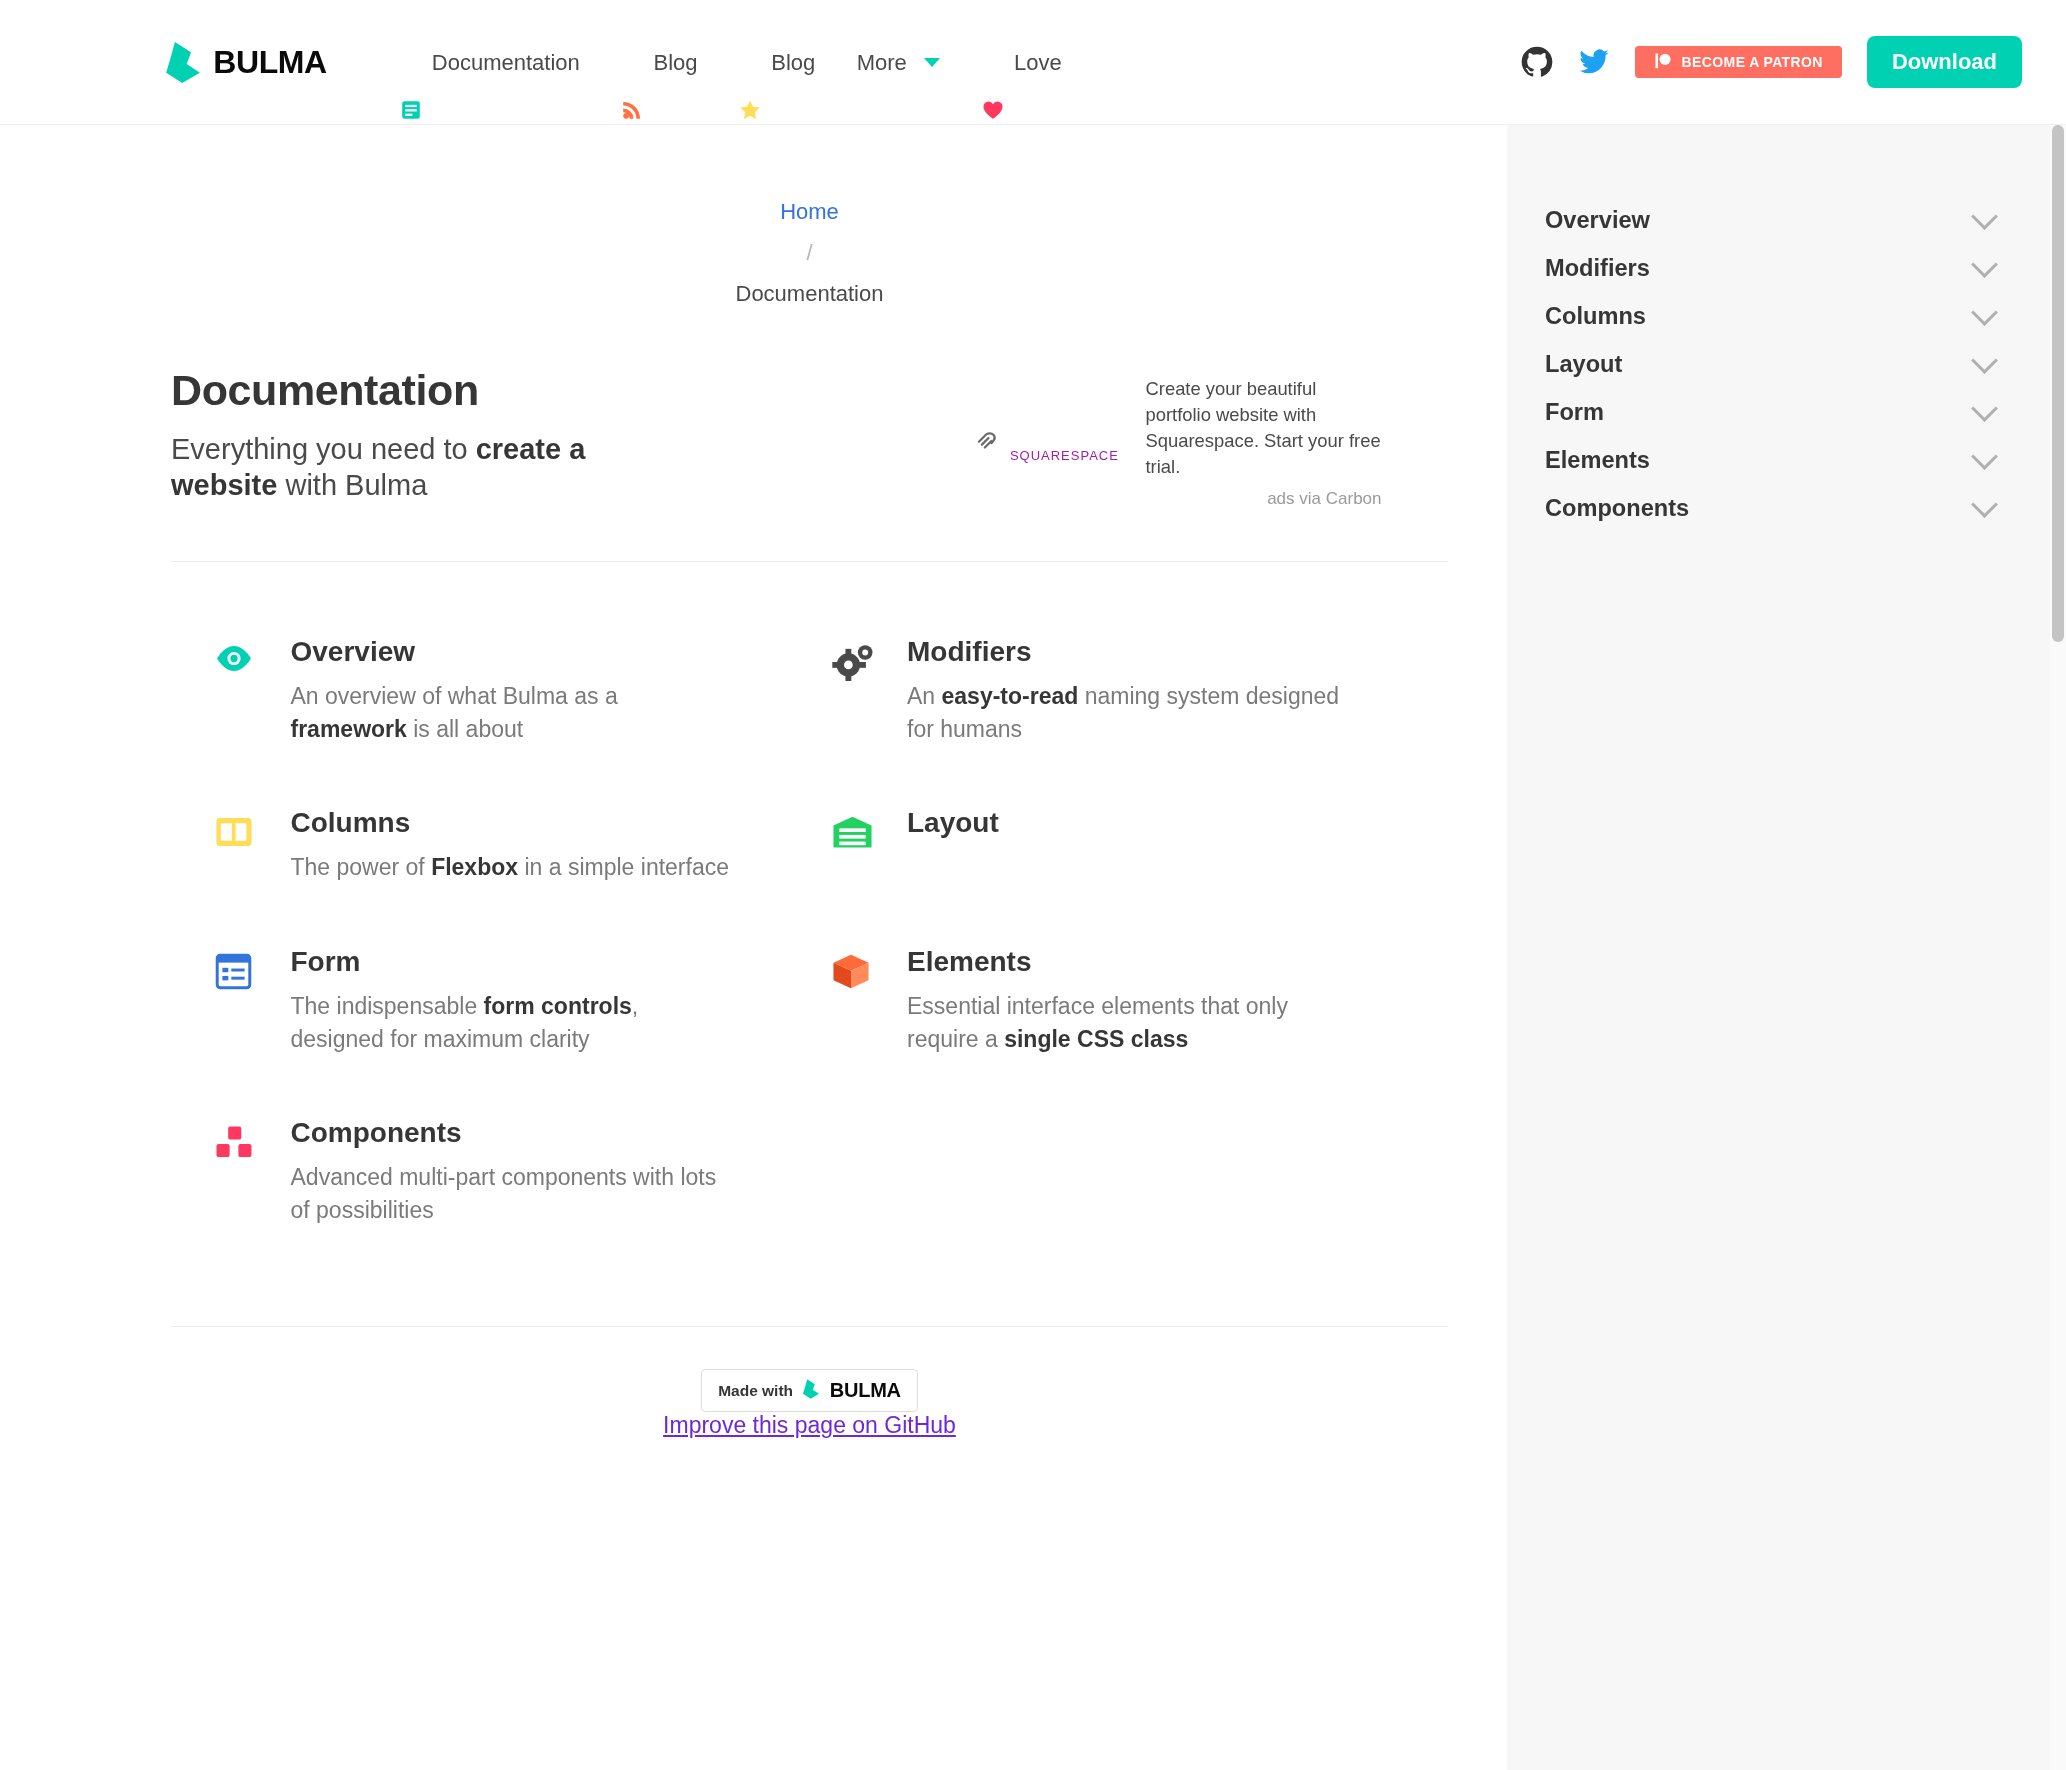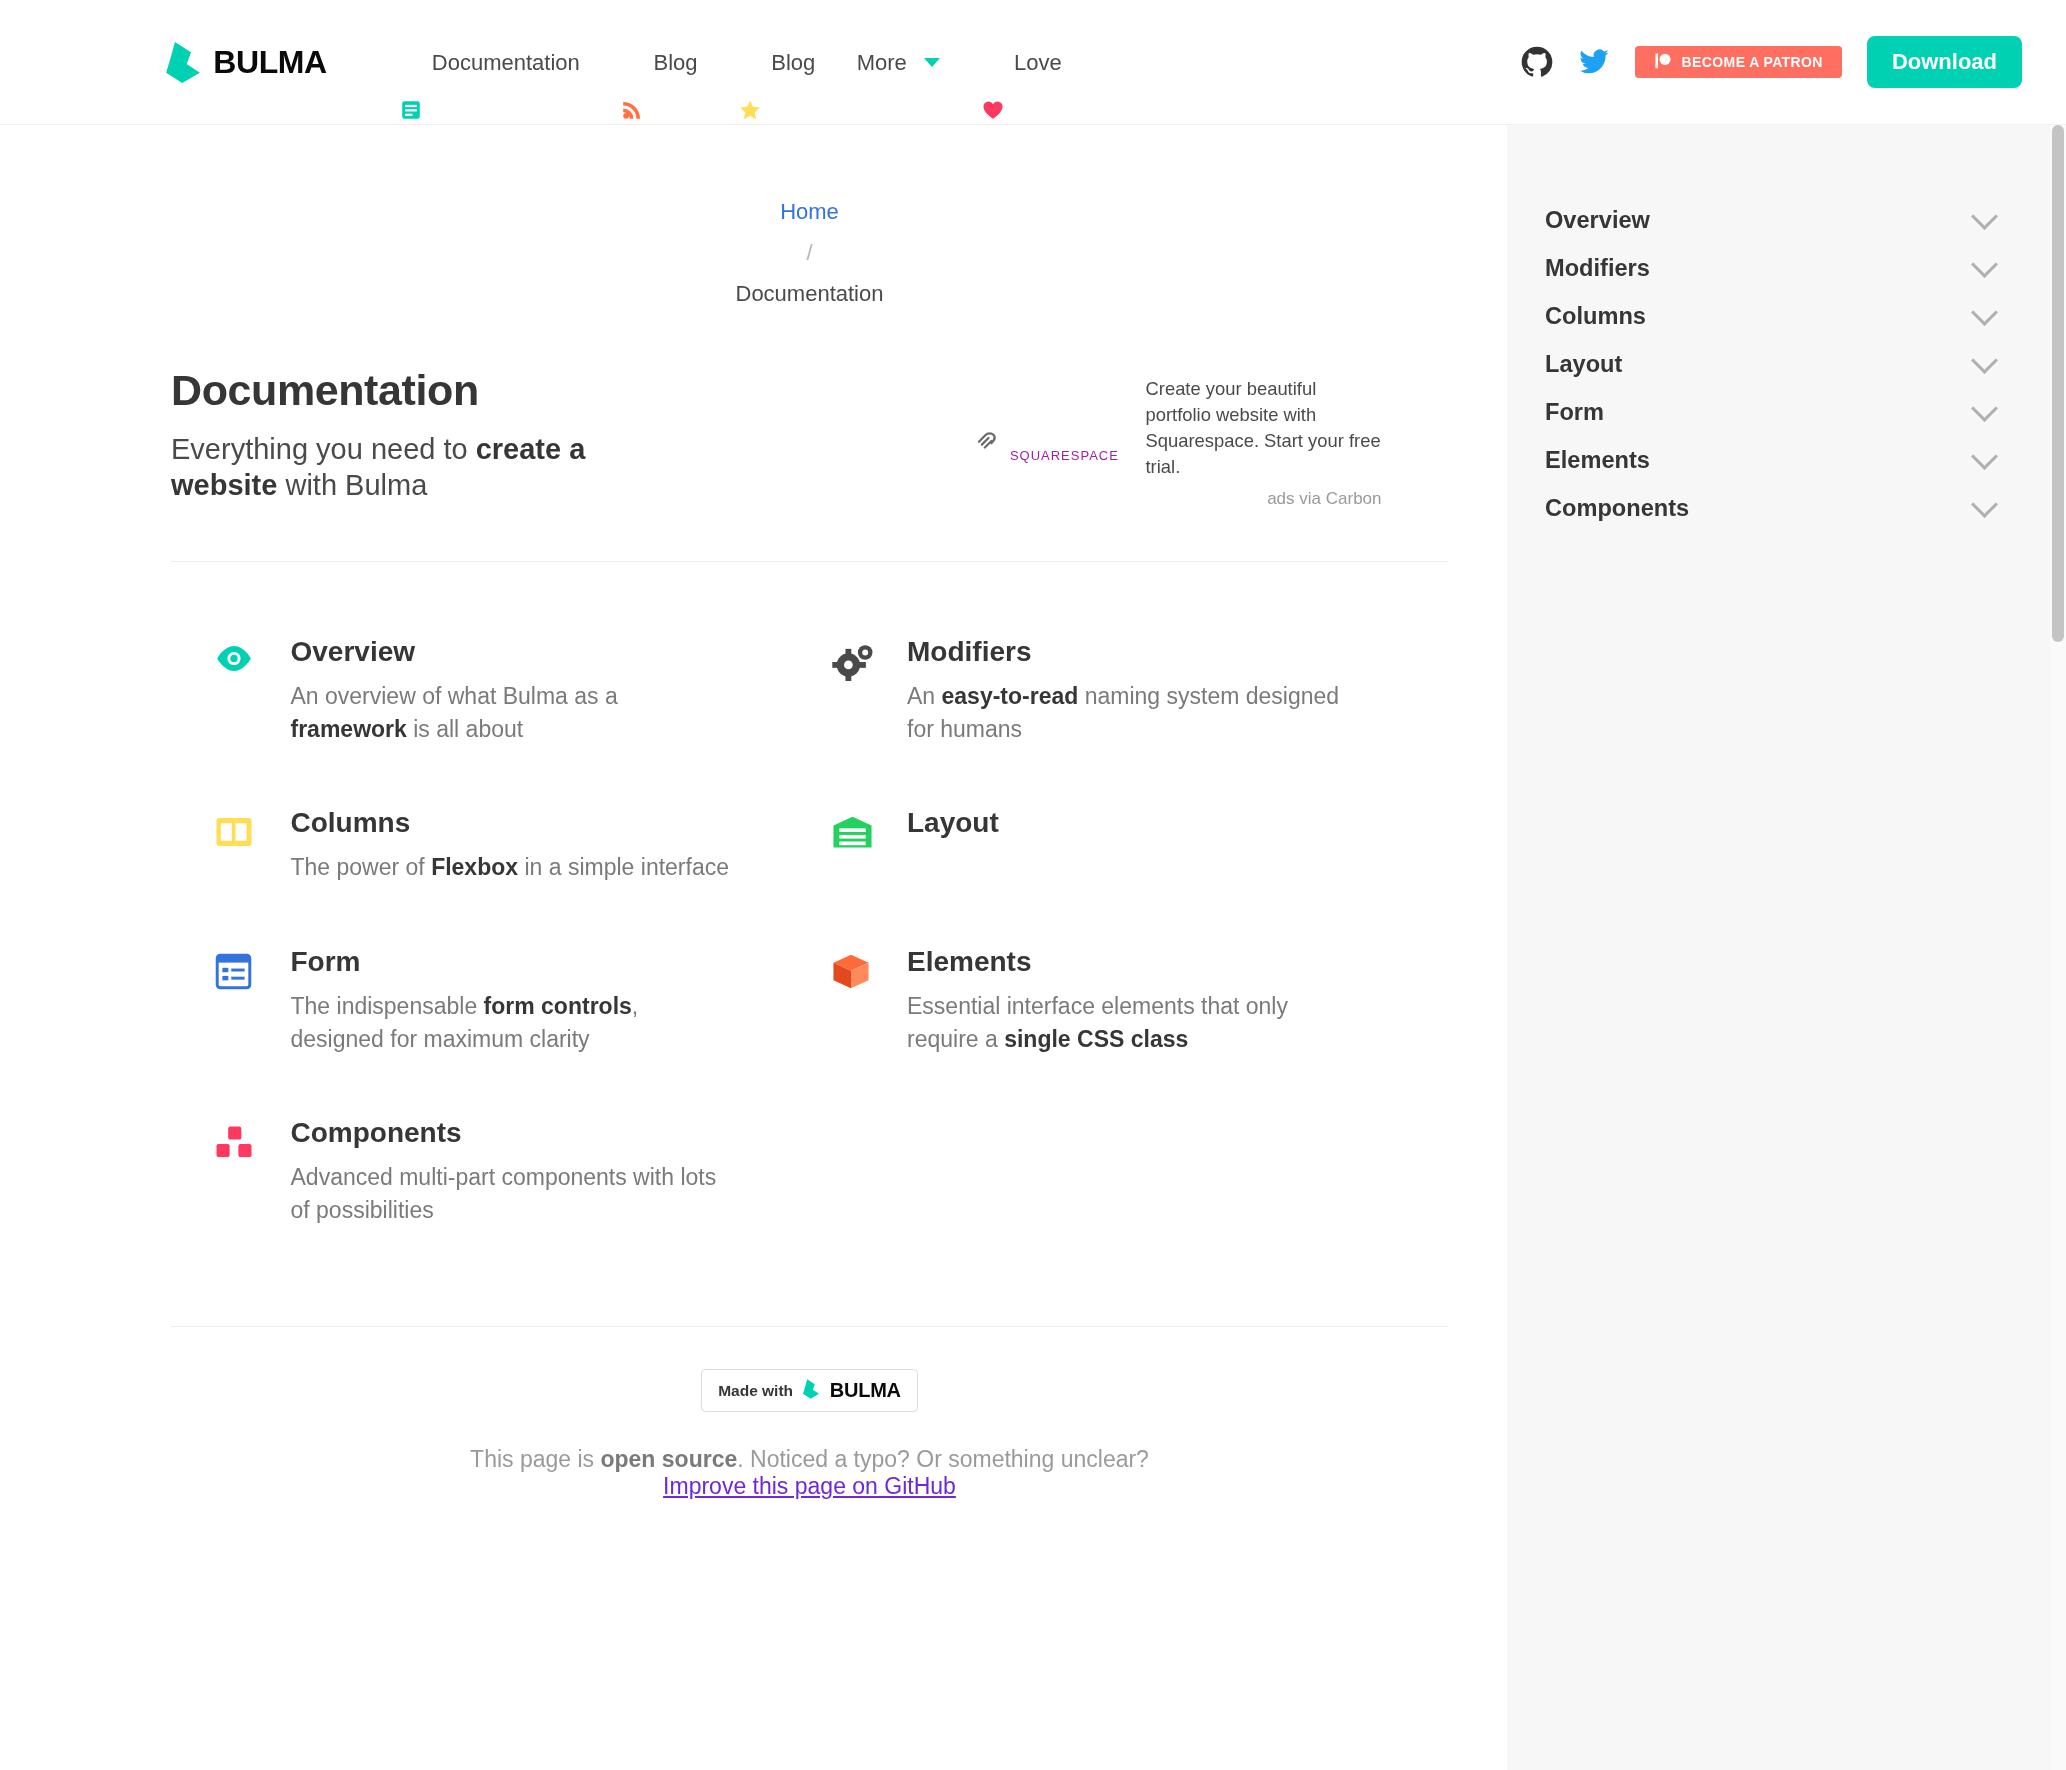--- a/index.html
+++ b/index.html
@@ -530,23 +530,20 @@
       <div class="footer">
         <div class="made-with">
           <span class="mw-label">Made with</span>
           <span>
             <svg width="16" height="20" viewBox="0 0 46 56">
                 <path d="M12 0 L34 14 L28 30 L46 42 L22 56 L0 42 L6 22 Z" fill="#00d1b2"></path>
               </svg>
           </span>
           <span class="mw-bulma">BULMA</span>
         </div>
-        <div class="footer-note">
-          <span>This page is </span><b>open source</b><span>. Noticed a typo? Or something unclear?</span>
-        </div>
         <a class="footer-link">Improve this page on GitHub</a>
       </div>
 
     </div>
   </div>
 
   <div class="sidebar">
     <div class="side-item">
       <span class="side-label">Overview</span>
       <span class="side-chevron"></span>

